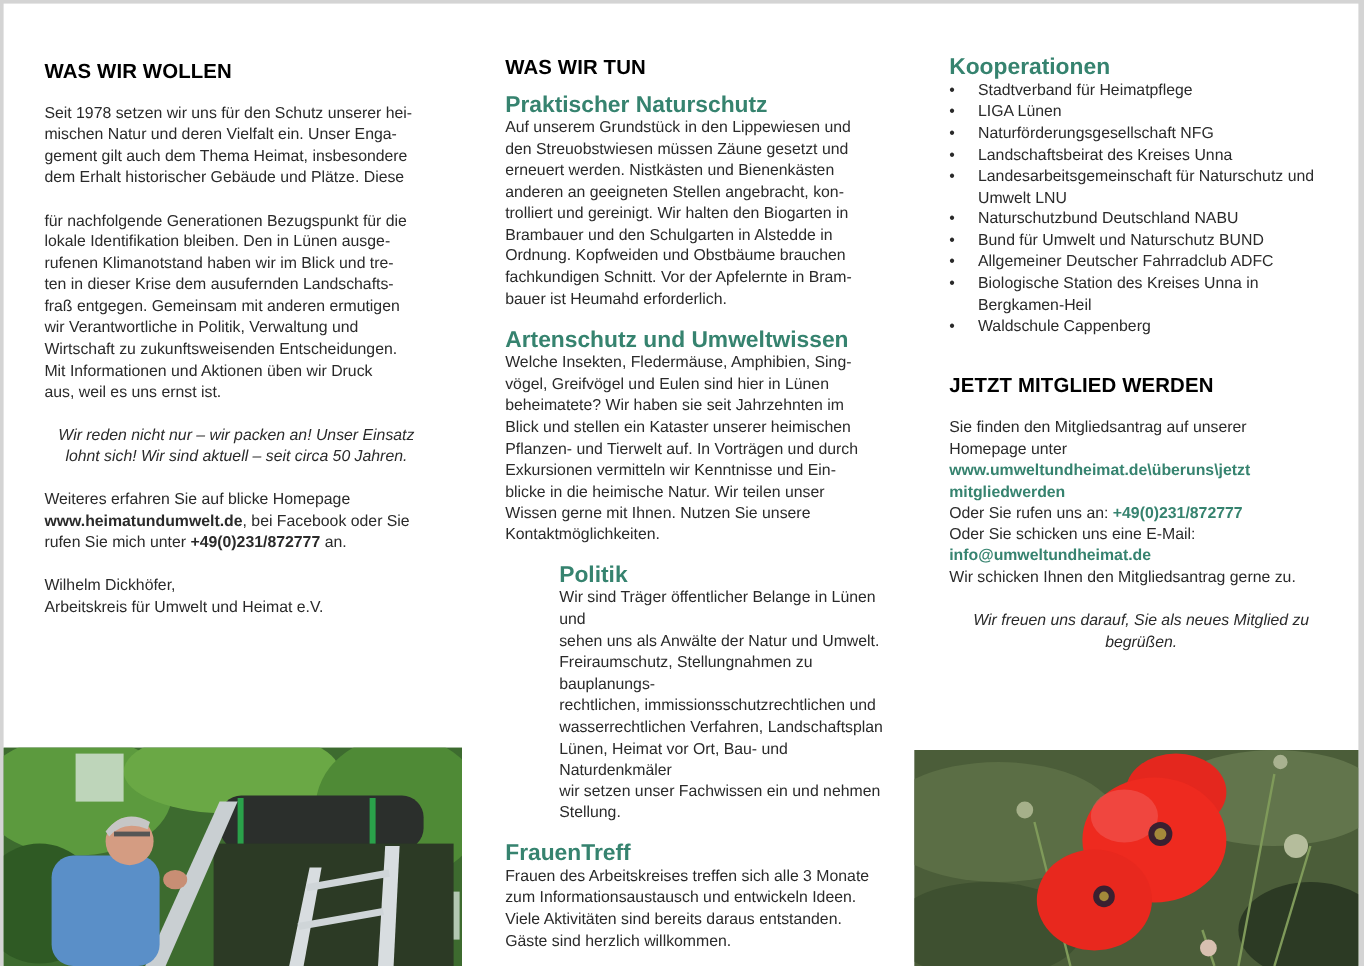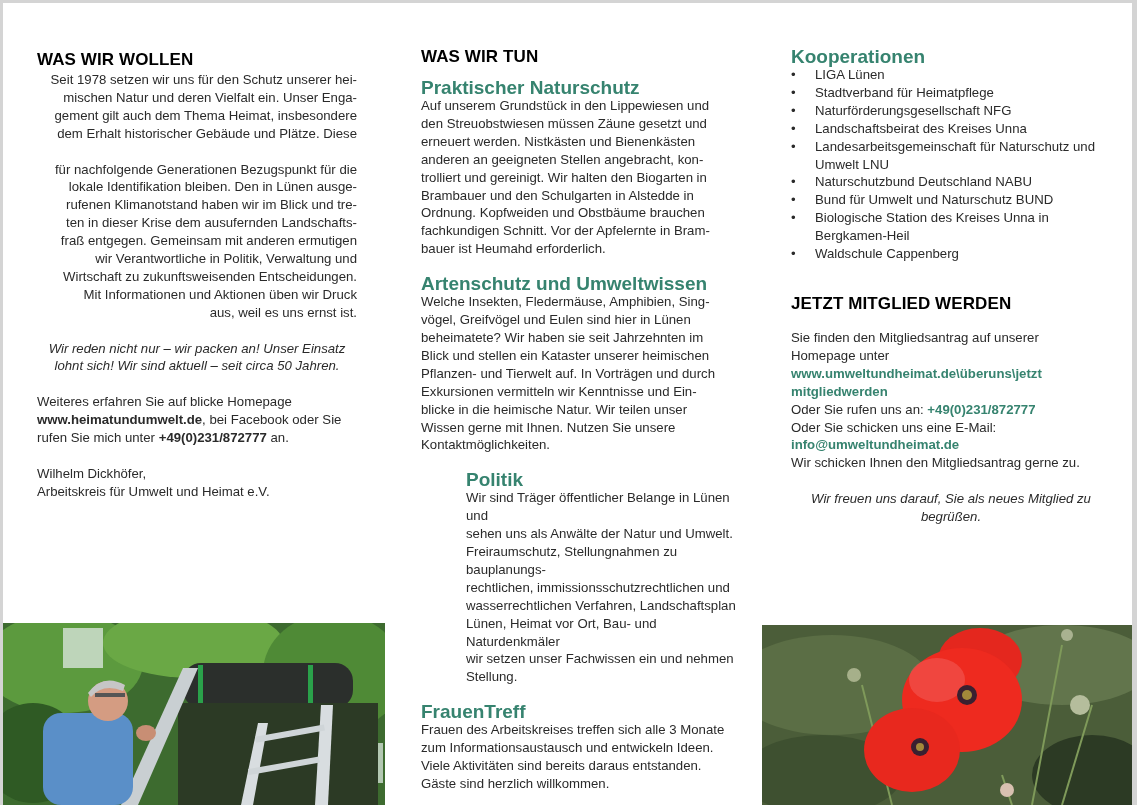--- a/index.html
+++ b/index.html
@@ -37,21 +37,21 @@
     .photo-left { left: 0; top: 620px; width: 382px; height: 182px; background: #3f6d34; }
     .photo-right { left: 759px; top: 622px; width: 370px; height: 180px; background: #4d5e3c; }
   </style>
 </head>
 <body>
 
 <div class="page">
 
   <div class="col col1">
     <h1 class="sec" style="margin-top:46px;">WAS WIR WOLLEN</h1>
-    <p style="text-align:right;">
+    <p style="margin-top:14px;">
       <span>Seit 1978 setzen wir uns für den Schutz unserer hei-</span><br>
       <span>mischen Natur und deren Vielfalt ein. Unser Enga-</span><br>
       <span>gement gilt auch dem Thema Heimat, insbesondere</span><br>
       <span>dem Erhalt historischer Gebäude und Plätze. Diese</span><br>
       <br>
       <span>für nachfolgende Generationen Bezugspunkt für die</span><br>
       <span>lokale Identifikation bleiben. Den in Lünen ausge-</span><br>
       <span>rufenen Klimanotstand haben wir im Blick und tre-</span><br>
       <span>ten in dieser Krise dem ausufernden Landschafts-</span><br>
       <span>fraß entgegen. Gemeinsam mit anderen ermutigen</span><br>
@@ -129,27 +129,28 @@
         <span>zum Informationsaustausch und entwickeln Ideen.</span><br>
         <span>Viele Aktivitäten sind bereits daraus entstanden.</span><br>
         <span>Gäste sind herzlich willkommen.</span>
       </p>
     </div>
   </div>
 
   <div class="col col3">
     <h2 class="sub" style="margin-top:45px;">Kooperationen</h2>
     <ul class="coop">
+      <li><span>Stadtverband für Heimatpflege</span></li>
       <li><span>LIGA Lünen</span></li>
-      <li><span>Stadtverband für Heimatpflege</span></li>
       <li><span>Naturförderungsgesellschaft NFG</span></li>
       <li><span>Landschaftsbeirat des Kreises Unna</span></li>
       <li><span>Landesarbeitsgemeinschaft für Naturschutz und</span><br><span>Umwelt LNU</span></li>
       <li><span>Naturschutzbund Deutschland NABU</span></li>
       <li><span>Bund für Umwelt und Naturschutz BUND</span></li>
+      <li><span>Allgemeiner Deutscher Fahrradclub ADFC</span></li>
       <li><span>Biologische Station des Kreises Unna in</span><br><span>Bergkamen-Heil</span></li>
       <li><span>Waldschule Cappenberg</span></li>
     </ul>
 
     <h1 class="sec" style="margin-top:30px;">JETZT MITGLIED WERDEN</h1>
     <p style="margin-top:14px;">
       <span>Sie finden den Mitgliedsantrag auf unserer</span><br>
       <span>Homepage unter</span><br>
       <span class="g"><span>www.umweltundheimat.de\überuns\jetzt</span><br><span>mitgliedwerden</span></span><br>
       <span>Oder Sie rufen uns an: </span><span class="g">+49(0)231/872777</span><br>

